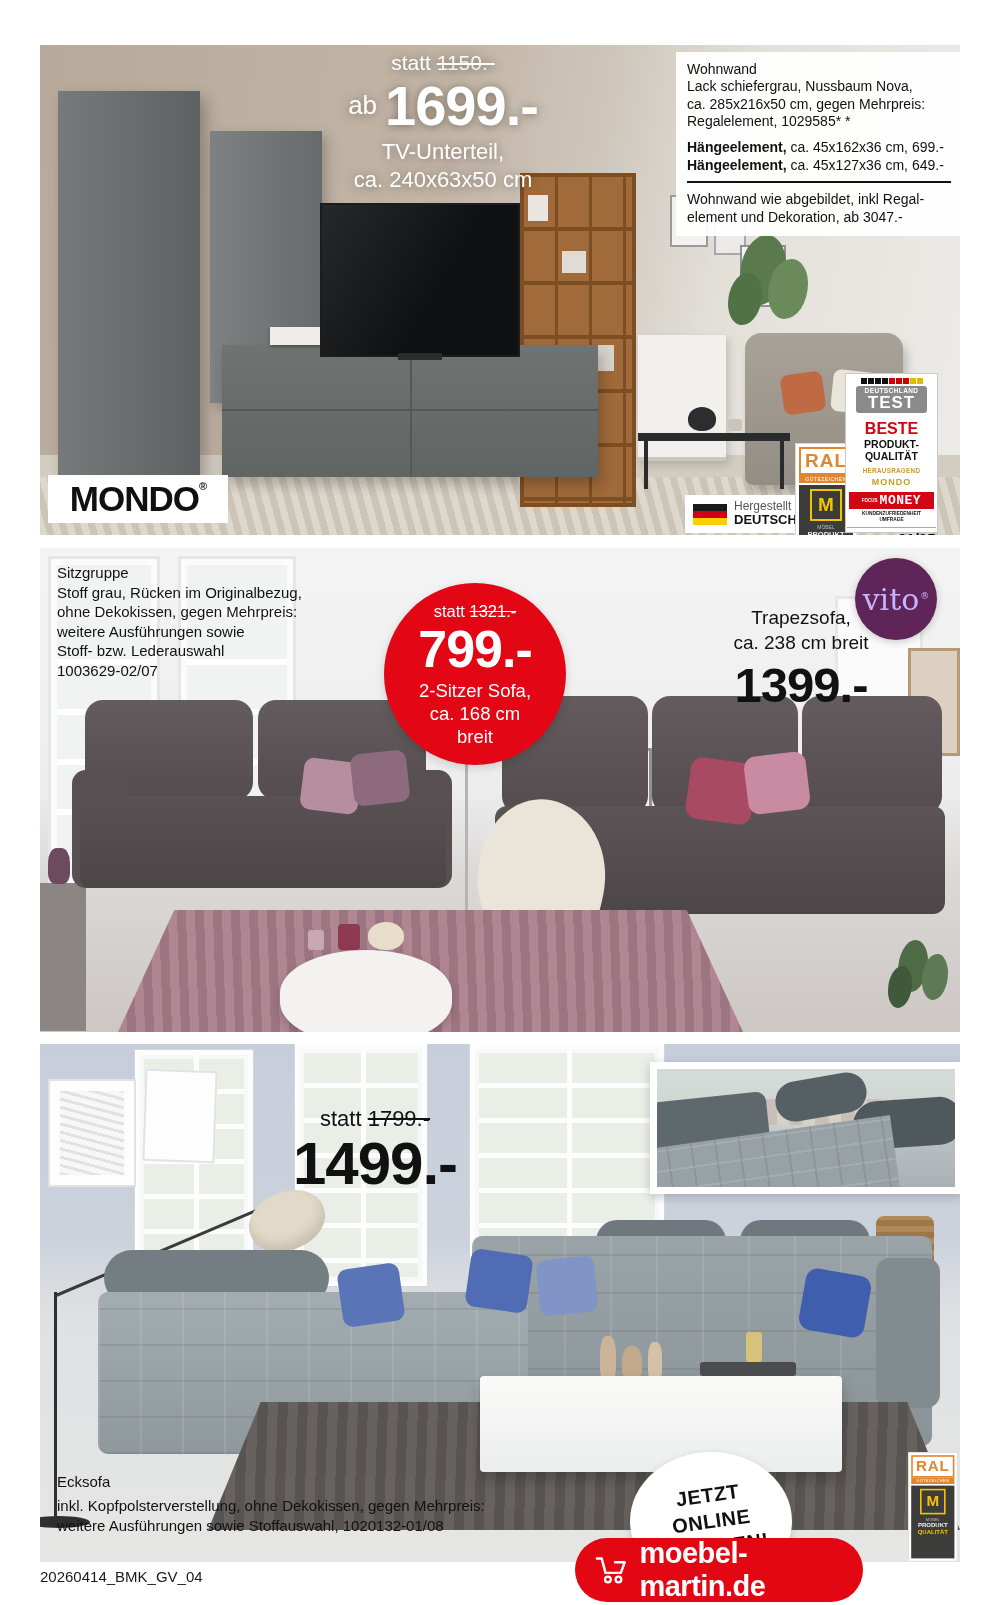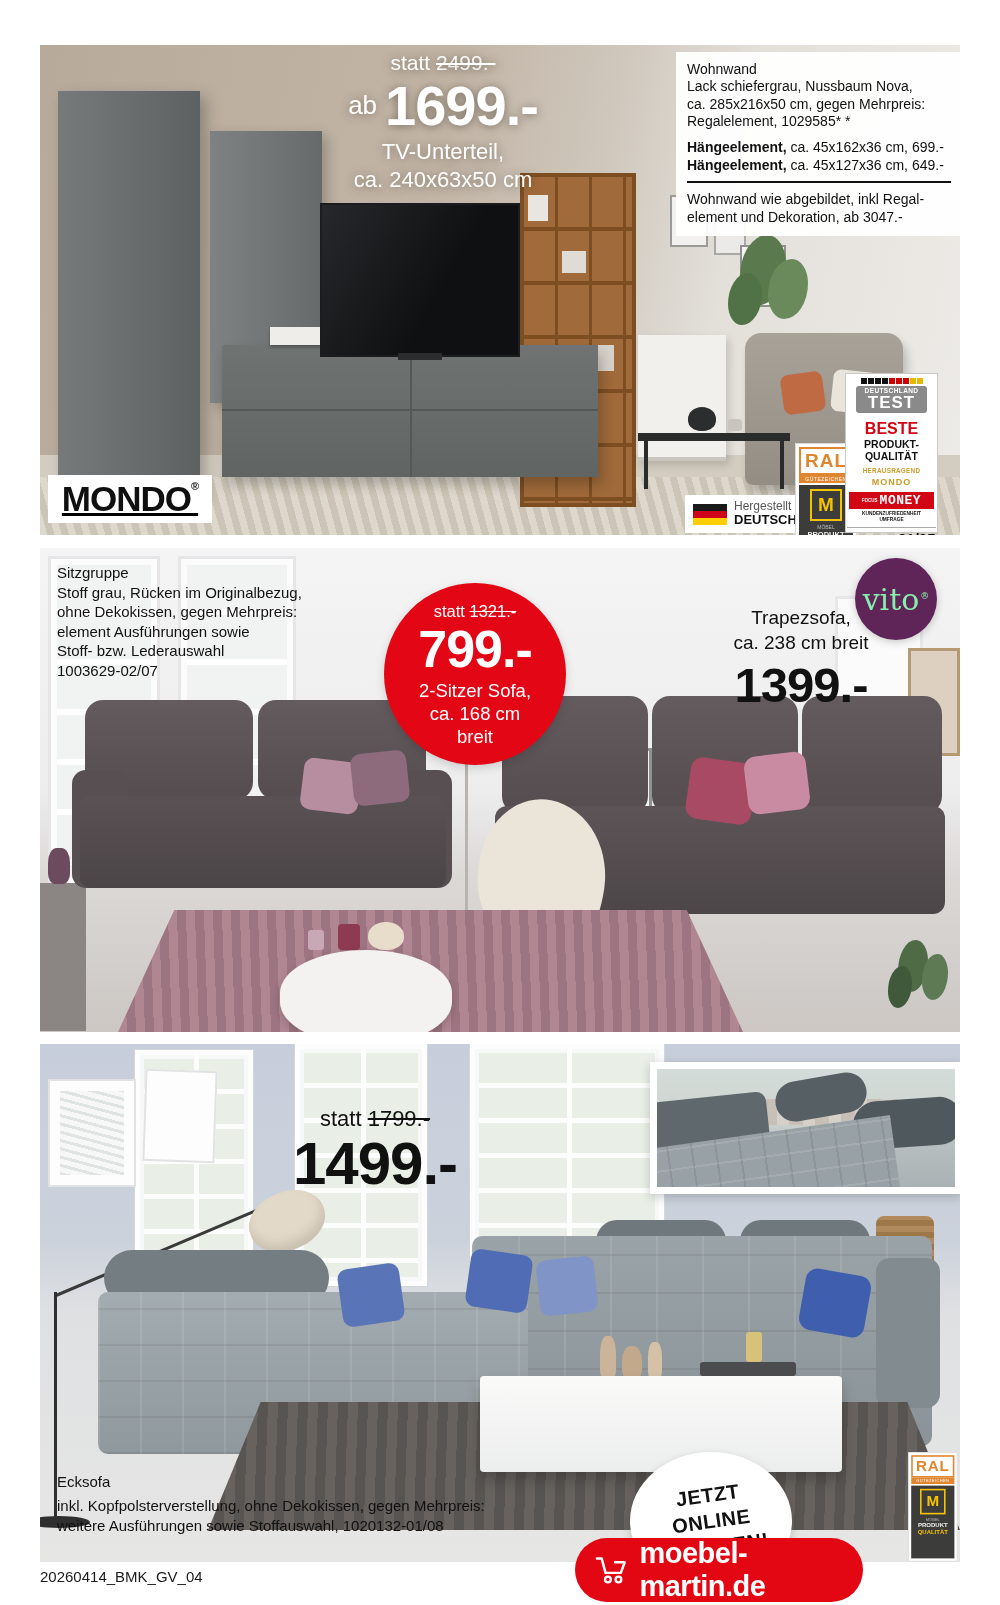--- a/index.html
+++ b/index.html
@@ -47,21 +47,21 @@
   .price-white .big{display:flex;justify-content:center;align-items:center;gap:8px;margin-top:-2px;}
   .price-white .ab{font-size:26px;}
   .price-white .val{font-size:56px;font-weight:bold;letter-spacing:-1px;}
   .price-white .sub{font-size:22px;line-height:1.25;}
 
   .infobox{left:636px;top:7px;width:286px;background:rgba(255,255,255,.94);padding:9px 11px 10px 11px;
            font-size:14px;line-height:1.24;color:#111;box-sizing:border-box;}
   .infobox .gap{height:9px;}
   .infobox .rule{height:2px;background:#111;margin:7px 0 8px 0;}
 
-  .mondo{left:8px;top:430px;width:164px;height:48px;background:#fff;display:flex;align-items:center;justify-content:center;text-decoration:underline;}
+  .mondo{left:8px;top:430px;width:180px;height:48px;background:#fff;display:flex;align-items:center;justify-content:center;}
   .mondo .t{font-size:35px;font-weight:bold;letter-spacing:-1px;color:#101010;}
   .mondo sup{font-size:11px;vertical-align:top;line-height:1;position:relative;top:2px;}
 
   .madein{left:645px;top:450px;width:150px;height:38px;background:#fff;display:flex;align-items:center;gap:7px;padding:0 8px;box-sizing:border-box;}
   .flag{width:34px;height:21px;display:flex;flex-direction:column;flex-shrink:0;}
   .flag div{flex:1;}
   .f-black{background:#1a1a1a;} .f-red{background:#d0021b;} .f-gold{background:#ffce00;}
   .madein .l1{font-size:12px;color:#555;line-height:1.15;}
   .madein .l2{font-size:13px;color:#111;font-weight:bold;line-height:1.15;}
 
@@ -137,21 +137,21 @@
   .s2-desc{left:17px;top:15px;font-size:15px;line-height:1.3;color:#111;}
   .red-circle{left:344px;top:35px;width:182px;height:182px;background:#e30615;border-radius:50%;color:#fff;
               display:flex;flex-direction:column;align-items:center;justify-content:center;text-align:center;box-shadow:0 3px 10px rgba(0,0,0,.15);}
   .red-circle .statt{font-size:16.5px;margin-top:2px;}
   .red-circle .val{font-size:52px;font-weight:bold;letter-spacing:-1px;line-height:1;margin:2px 0 4px 0;}
   .red-circle .sub{font-size:18.5px;line-height:1.25;}
   .trapez{left:645px;top:58px;width:232px;text-align:center;color:#111;}
   .trapez .lbl{font-size:19px;line-height:1.3;}
   .trapez .val{font-size:49px;font-weight:bold;letter-spacing:-1px;margin-top:2px;}
   .vito{left:815px;top:10px;width:82px;height:82px;background:#5f2558;border-radius:50%;display:flex;align-items:center;justify-content:center;
-        color:#86efac;font-family:"DejaVu Serif",serif;font-size:30px;box-shadow:0 2px 8px rgba(0,0,0,.2);}
+        color:#c4b5fd;font-family:"DejaVu Serif",serif;font-size:30px;box-shadow:0 2px 8px rgba(0,0,0,.2);}
   .vito sup{font-size:9px;margin-left:1px;}
 
   
   #photo3{top:1044px;height:518px;background:linear-gradient(180deg,#c7cedb 0%,#ccd2dc 38%,#dfe0e2 52%,#e6e6e5 100%);}
   .s3-win{background:#f7f9f8;border:5px solid #fdfdfd;box-sizing:border-box;box-shadow:0 0 0 1px #d4d7da;}
   .s3-pane{position:absolute;inset:4px;background:repeating-linear-gradient(to bottom,#e9efe7 0 30px,#fcfdfc 30px 35px);}
   .s3-mull{position:absolute;top:0;bottom:0;left:50%;width:5px;background:#fdfdfd;}
   .s3-frameA{left:8px;top:35px;width:88px;height:108px;background:#fdfdfd;border:2px solid #e2e2e4;box-sizing:border-box;}
   .s3-frameA i{position:absolute;inset:10px;background:repeating-linear-gradient(15deg,#dfe3e2 0 3px,#f6f7f6 3px 8px);display:block;}
   .s3-frameB{left:104px;top:26px;width:72px;height:92px;background:#fdfdfd;border:2px solid #e2e2e4;box-sizing:border-box;transform:rotate(2deg);}
@@ -235,21 +235,21 @@
   <div class="abs s1-pillow-w"></div>
   <div class="abs s1-table"></div>
   <div class="abs s1-tleg" style="left:604px;top:396px;"></div>
   <div class="abs s1-tleg" style="left:740px;top:396px;"></div>
   <div class="abs s1-teapot"></div>
   <div class="abs s1-cup"></div>
 
   <div class="abs price-white">
     <div class="statt">
       <span>statt</span>
-      <span class="strike">2499.-</span>
+      <span class="strike">1150.-</span>
     </div>
     <div class="big">
       <span class="ab">ab</span>
       <span class="val">1699.-</span>
     </div>
     <div class="sub">TV-Unterteil,</div>
     <div class="sub">ca. 240x63x50 cm</div>
   </div>
 
   <div class="abs infobox">
@@ -372,21 +372,21 @@
   <div class="abs s2-plant">
     <i style="left:6px;top:0;width:30px;height:52px;"></i>
     <i style="left:30px;top:14px;width:26px;height:46px;background:#5d7a54;"></i>
     <i style="left:-4px;top:26px;width:24px;height:42px;background:#40593a;"></i>
   </div>
 
   <div class="abs s2-desc">
     <div>Sitzgruppe</div>
     <div>Stoff grau, Rücken im Originalbezug,</div>
     <div>ohne Dekokissen, gegen Mehrpreis:</div>
-    <div>element Ausführungen sowie</div>
+    <div>weitere Ausführungen sowie</div>
     <div>Stoff- bzw. Lederauswahl</div>
     <div>1003629-02/07</div>
   </div>
 
   <div class="abs red-circle">
     <div class="statt">
       <span>statt</span>
       <span class="strike">1321.-</span>
     </div>
     <div class="val">799.-</div>

